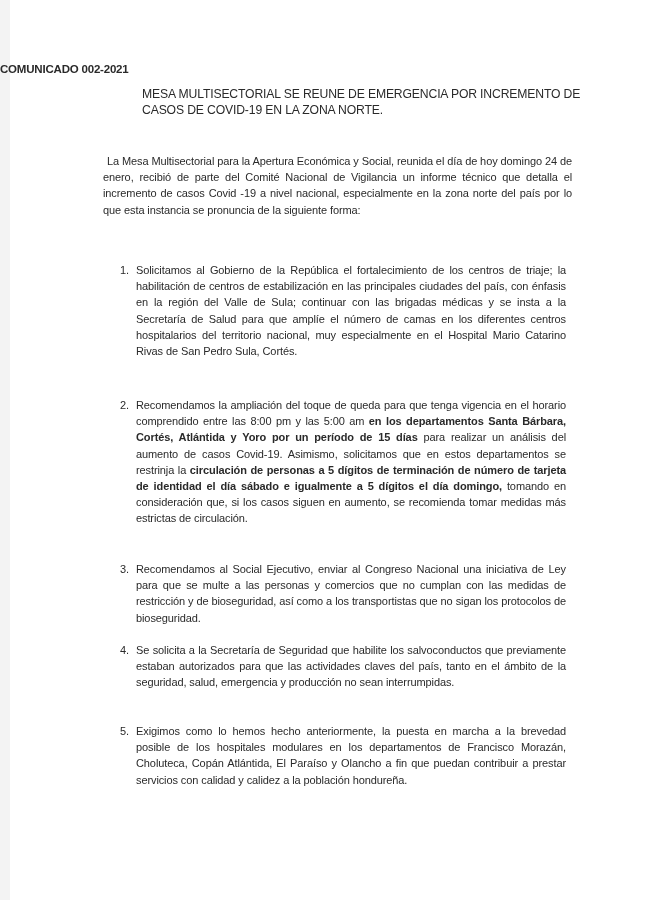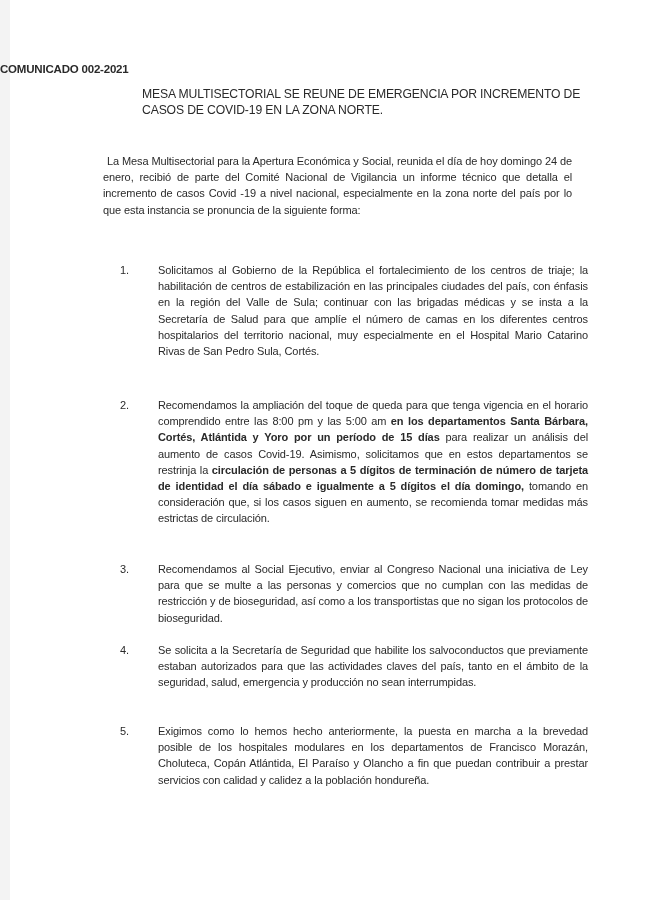--- a/index.html
+++ b/index.html
@@ -72,21 +72,21 @@
       left: 0;
       width: 452px;
     }
     .list-num {
       position: absolute;
       left: 0;
       top: 0;
       width: 20px;
     }
     .list-text {
-      margin-left: 38px;
+      margin-left: 16px;
       width: 430px;
     }
     .b { font-weight: bold; }
   </style>
 </head>
 <body>
 
 <div class="left-strip"></div>
 
 <div class="page">

